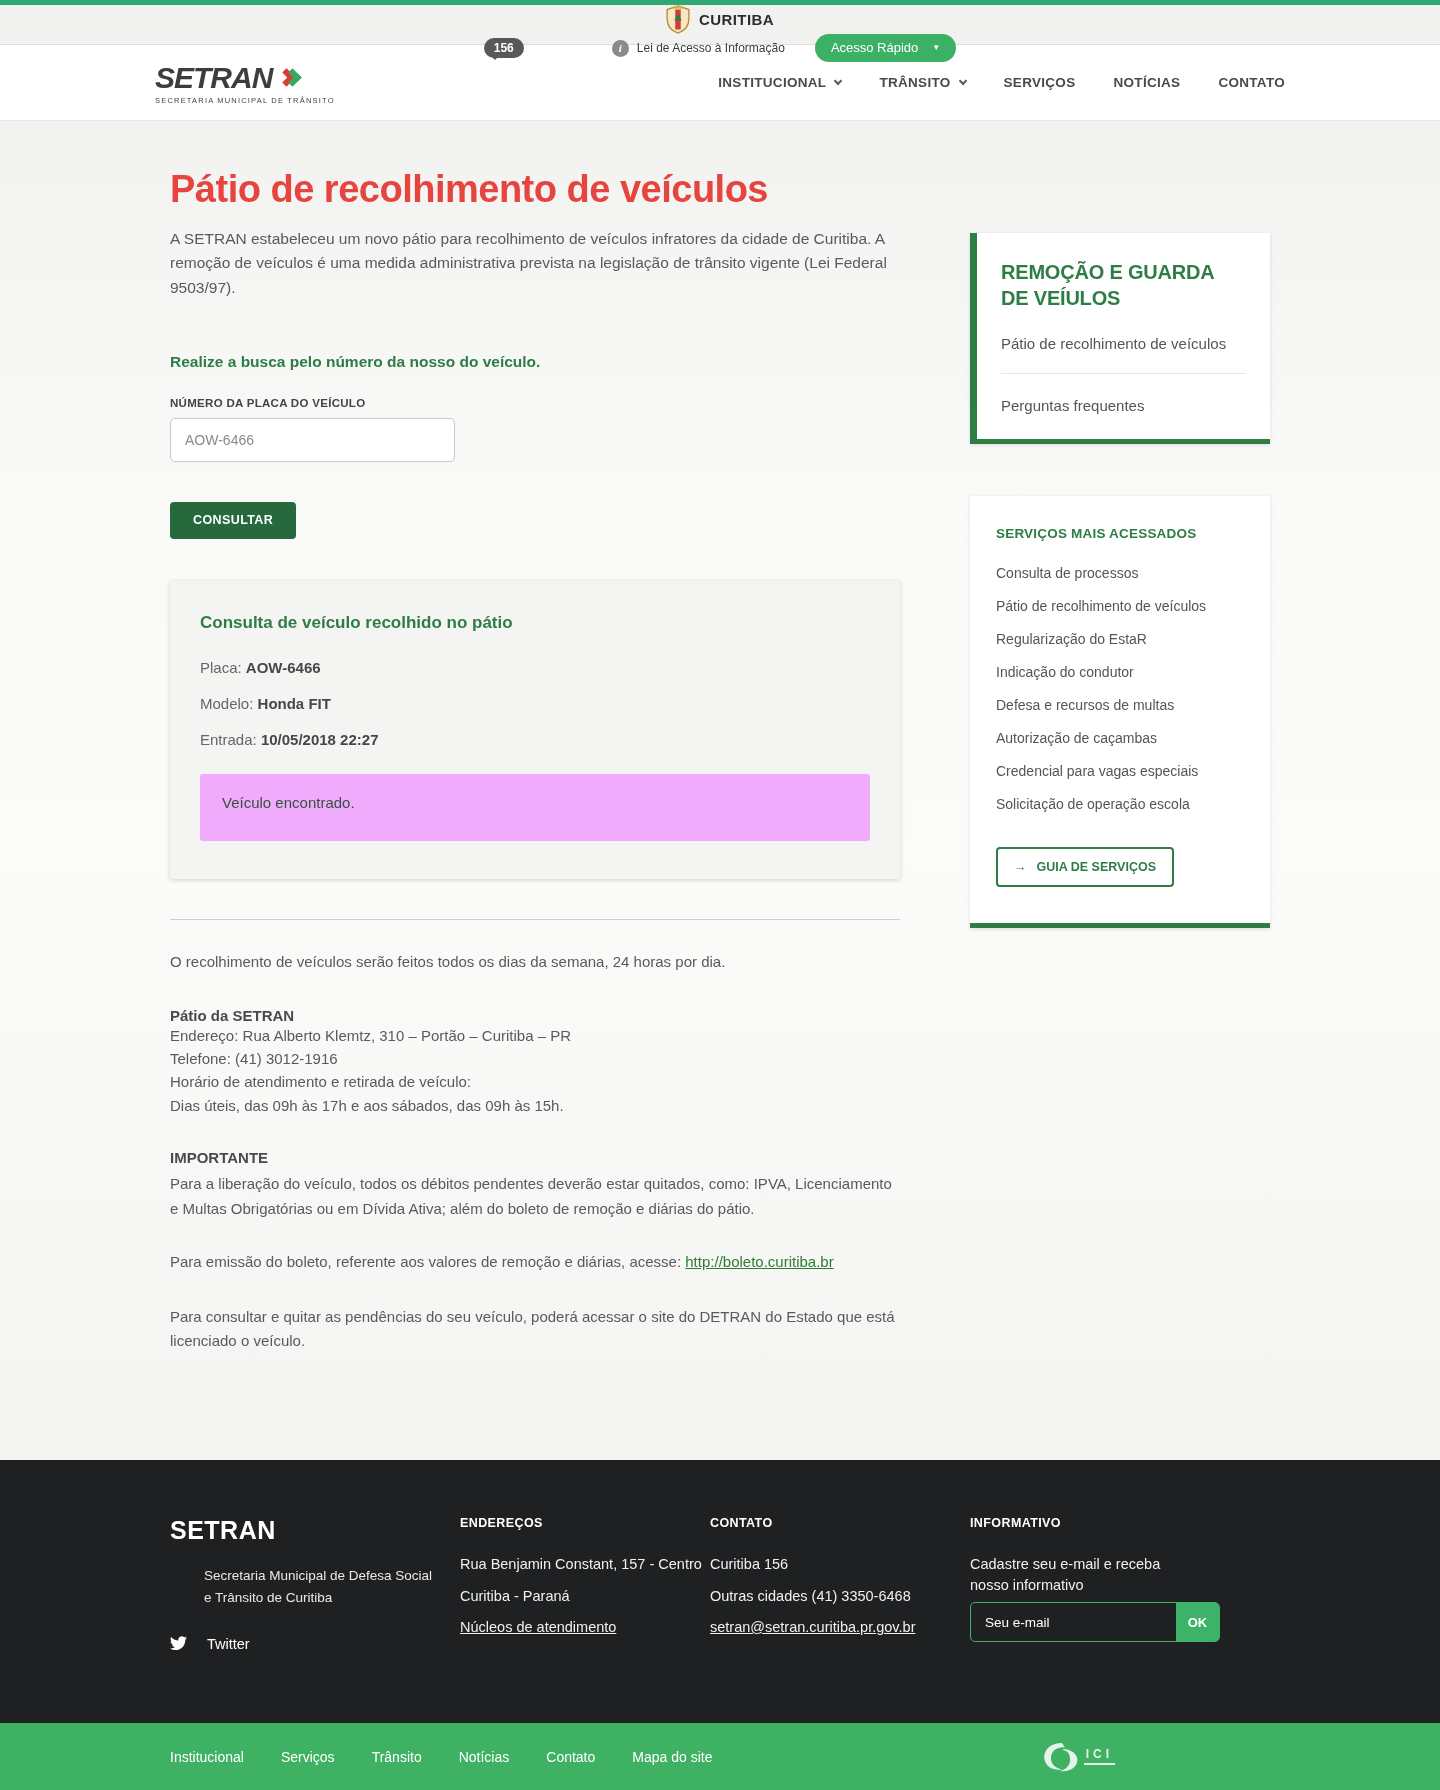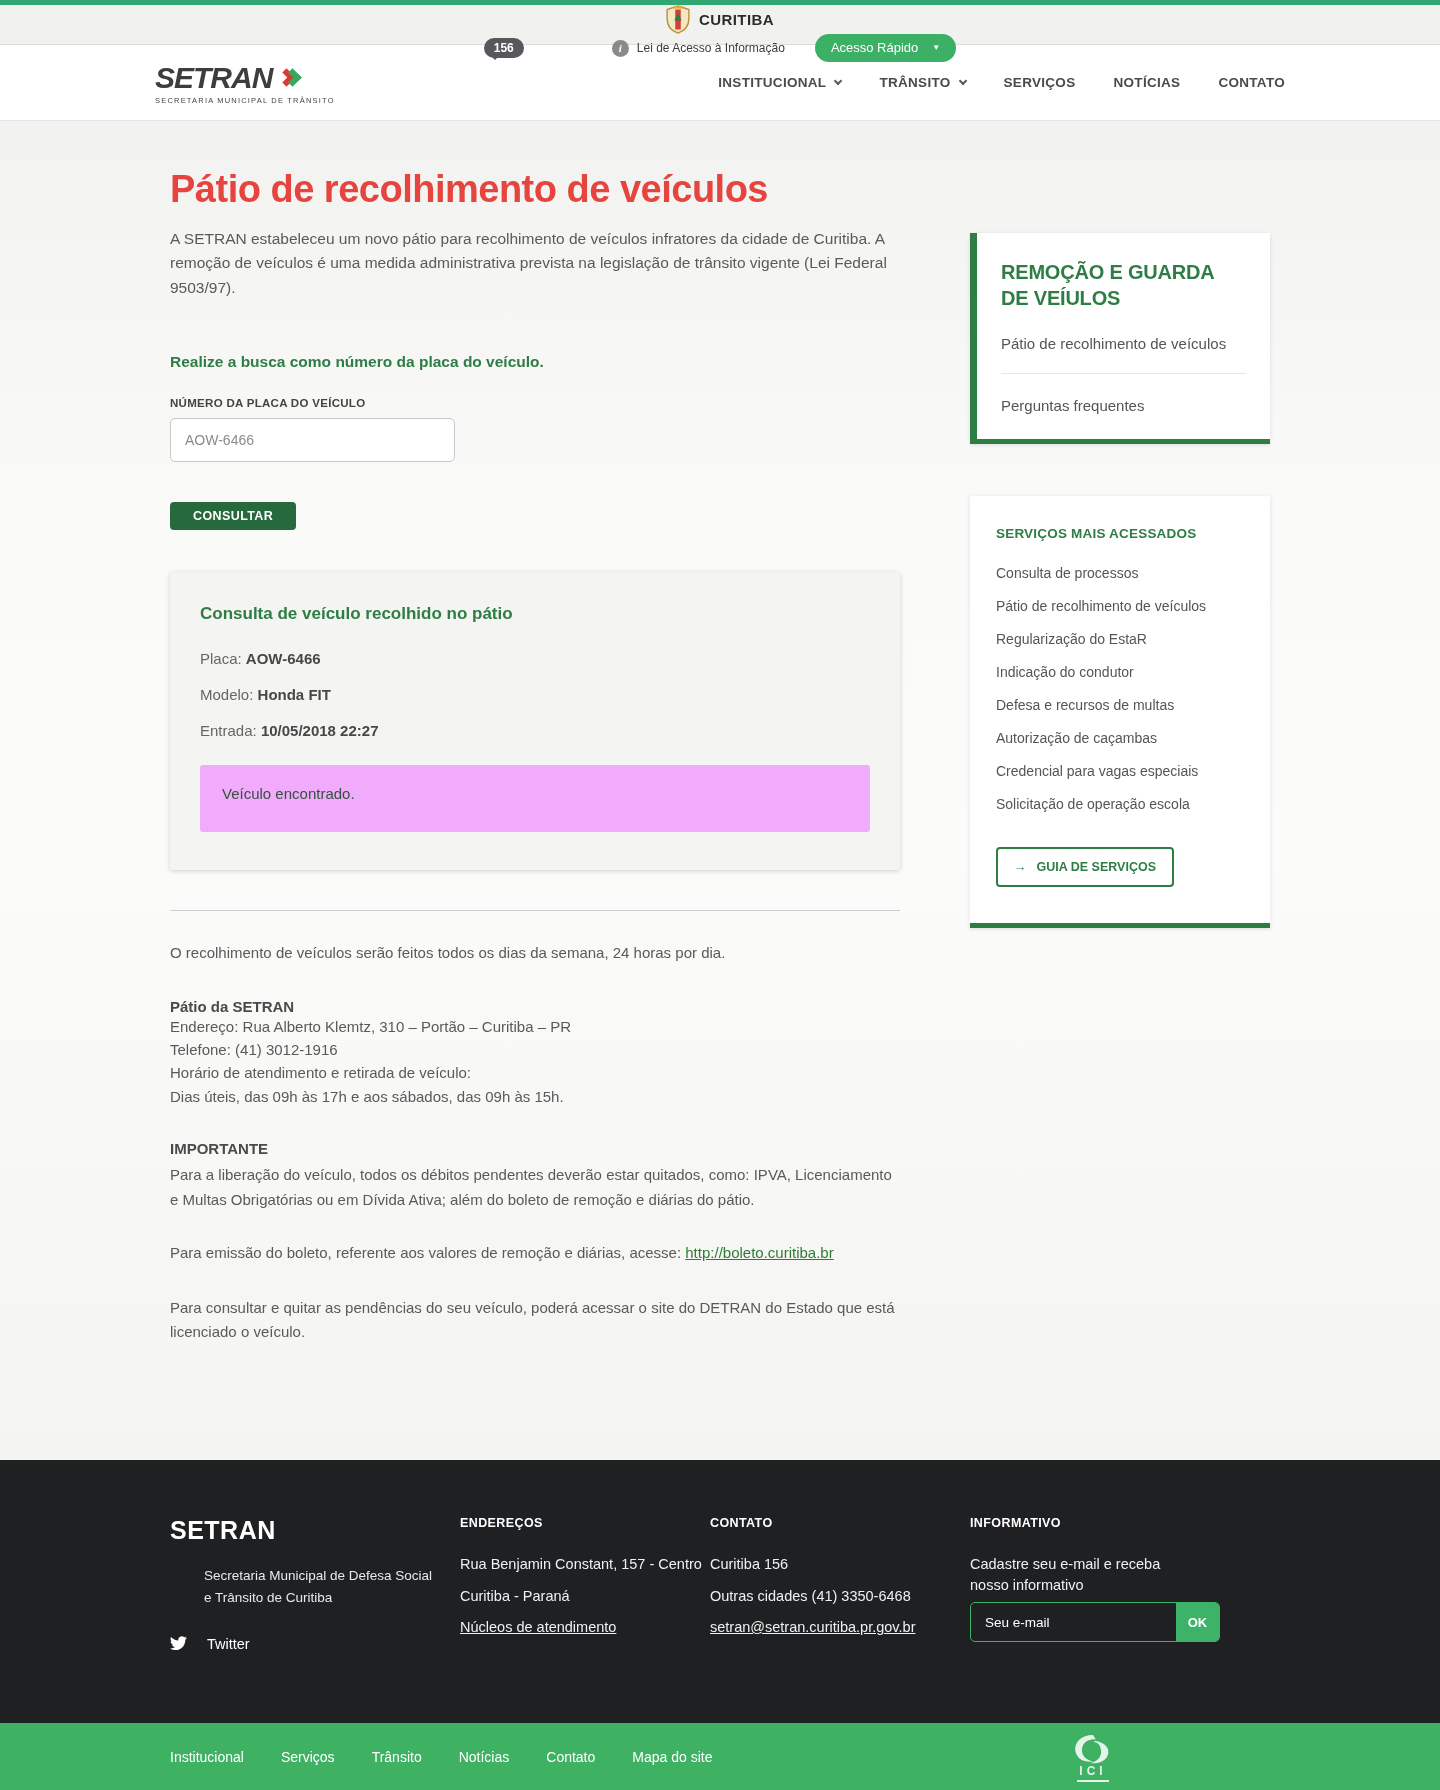--- a/index.html
+++ b/index.html
@@ -39,21 +39,21 @@
   .content { min-height:1339px; background:linear-gradient(180deg,#f2f2f1 0%, #fafaf9 30%, #fbfbfa 55%, #f4f4f3 100%); }
   .content .container { display:flex; padding-top:47px; }
   .main-col { width:730px; }
   .side-col { width:300px; margin-left:70px; margin-top:65px; }
 
   h1.page-title { font-size:38px; line-height:1.12; color:#e6453f; font-weight:bold; letter-spacing:-.5px; }
   .intro { margin-top:16px; font-size:15.5px; line-height:1.6; color:#5a5a5a; }
   .lead { margin-top:52px; font-size:15.5px; font-weight:bold; color:#2e7d45; }
   .plate-label { margin-top:26px; font-size:11.5px; font-weight:bold; color:#444; letter-spacing:.3px; }
   .plate-input { margin-top:9px; width:285px; height:44px; border:1px solid #c8c8c6; border-radius:5px; padding:0 14px; font-size:14px; color:#8b8b8b; background:#fff; font-family:inherit; outline:none; display:block; }
-  .consult-btn { margin-top:40px; height:28px; padding:0 23px; background:#26693c; color:#fff; border:none; border-radius:4px; font-size:12.5px; font-weight:bold; letter-spacing:.4px; cursor:pointer; font-family:inherit; }
+  .consult-btn { margin-top:40px; height:37px; padding:0 23px; background:#26693c; color:#fff; border:none; border-radius:4px; font-size:12.5px; font-weight:bold; letter-spacing:.4px; cursor:pointer; font-family:inherit; }
 
   .result-card { margin-top:42px; background:#f4f4f2; border-radius:3px; box-shadow:0 1px 5px rgba(0,0,0,.18); padding:32px 30px 38px; }
   .result-title { font-size:17px; color:#2e7d45; font-weight:bold; }
   .result-fields { margin-top:26px; }
   .result-row { font-size:15px; color:#666; margin-bottom:19px; }
   .result-row b { color:#474747; }
   .success-box { margin-top:26px; background:#f0abfc; border-radius:3px; padding:20px 22px 30px; font-size:15px; color:#36503e; }
 
   .divider { margin-top:40px; border-top:1px solid #cccfd1; }
   .para { font-size:15px; line-height:1.65; color:#5a5a5a; }
@@ -90,21 +90,21 @@
   .f-text { margin-top:24px; font-size:14.5px; line-height:1.45; color:#f0f0f0; width:230px; }
   .news-form { margin-top:6px; display:flex; width:250px; height:40px; border:1px solid #3cb368; border-radius:5px; overflow:hidden; }
   .news-input { flex:1; background:transparent; border:none; outline:none; color:#fff; font-size:13.5px; padding:0 14px; font-family:inherit; }
   .news-input::placeholder { color:#fff; opacity:1; }
   .news-ok { width:55px; background:#3cb368; border:none; color:#fff; font-size:13px; font-weight:bold; cursor:pointer; font-family:inherit; }
 
   
   .bottombar { height:67px; background:#3eb163; }
   .bottombar .container { height:100%; display:flex; align-items:center; }
   .b-link { color:#fff; font-size:14px; margin-right:37px; cursor:pointer; }
-  .ici { margin-left:auto; margin-right:155px; display:flex; flex-direction:column; align-items:center; cursor:pointer;text-align:right; }
+  .ici { margin-left:auto; margin-right:155px; display:flex; flex-direction:row; align-items:center; cursor:pointer;text-align:right; }
   .ici-label { color:#e6f3ea; font-size:12px; font-weight:bold; letter-spacing:4px; border-bottom:2px solid #e6f3ea; padding:0 2px 2px; margin-top:-2px; }
 </style>
 </head>
 <body>
 
 <div class="stripe"></div>
 
 <div class="topbar">
   <div class="topbar-inner">
     <div class="brand">
@@ -161,21 +161,21 @@
     </nav>
   </div>
 </header>
 
 <main class="content">
   <div class="container">
     <div class="main-col">
       <h1 class="page-title">Pátio de recolhimento de veículos</h1>
       <p class="intro">A SETRAN estabeleceu um novo pátio para recolhimento de veículos infratores da cidade de Curitiba. A remoção de veículos é uma medida administrativa prevista na legislação de trânsito vigente (Lei Federal 9503/97).</p>
 
-      <div class="lead">Realize a busca como número da placa do veículo.</div>
+      <div class="lead">Realize a busca pelo número da nosso do veículo.</div>
       <div class="plate-label">NÚMERO DA PLACA DO VEÍCULO</div>
       <input class="plate-input" type="text" value="AOW-6466" style="">
       <button class="consult-btn">CONSULTAR</button>
 
       <section class="result-card">
         <div class="result-title">Consulta de veículo recolhido no pátio</div>
         <div class="result-fields">
           <div class="result-row">
             <span>Placa: </span><b>AOW-6466</b>
           </div>

